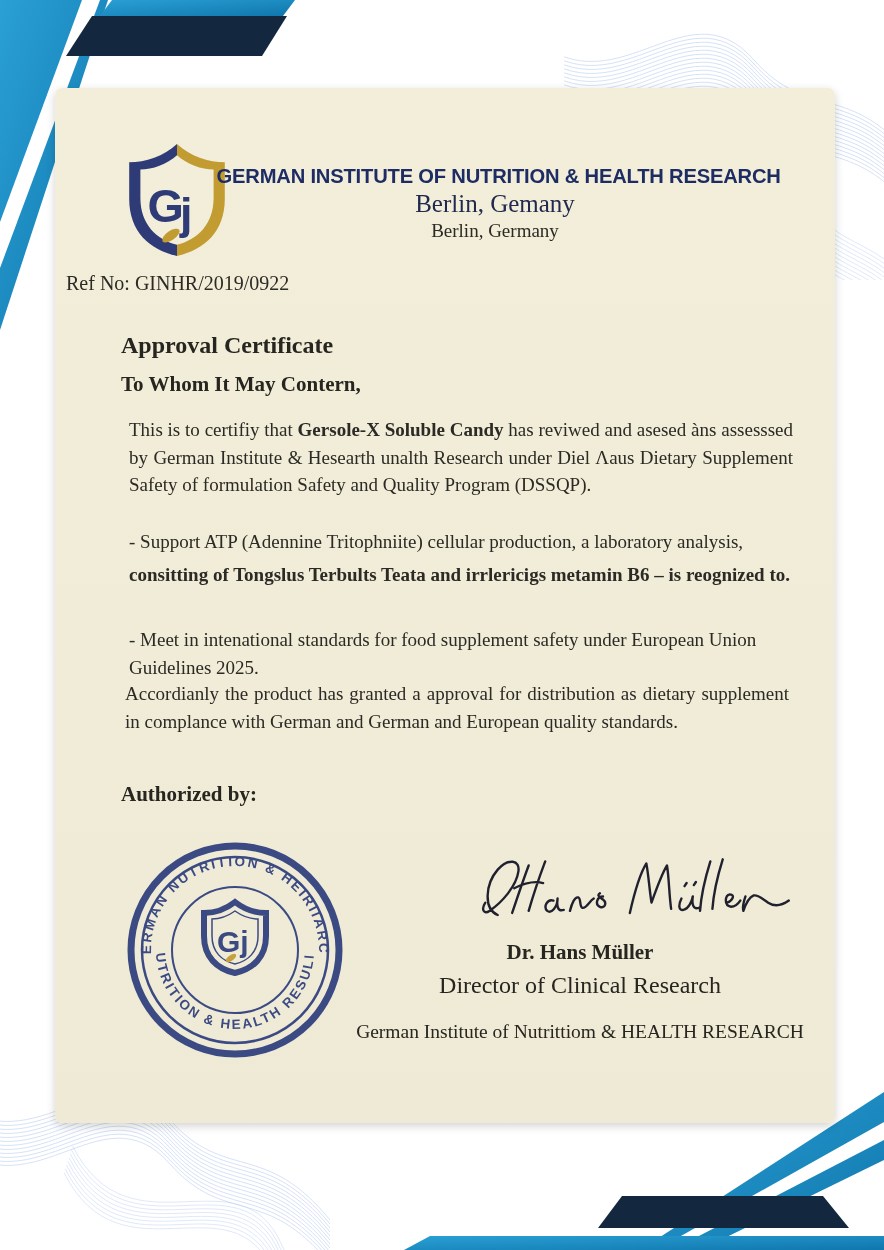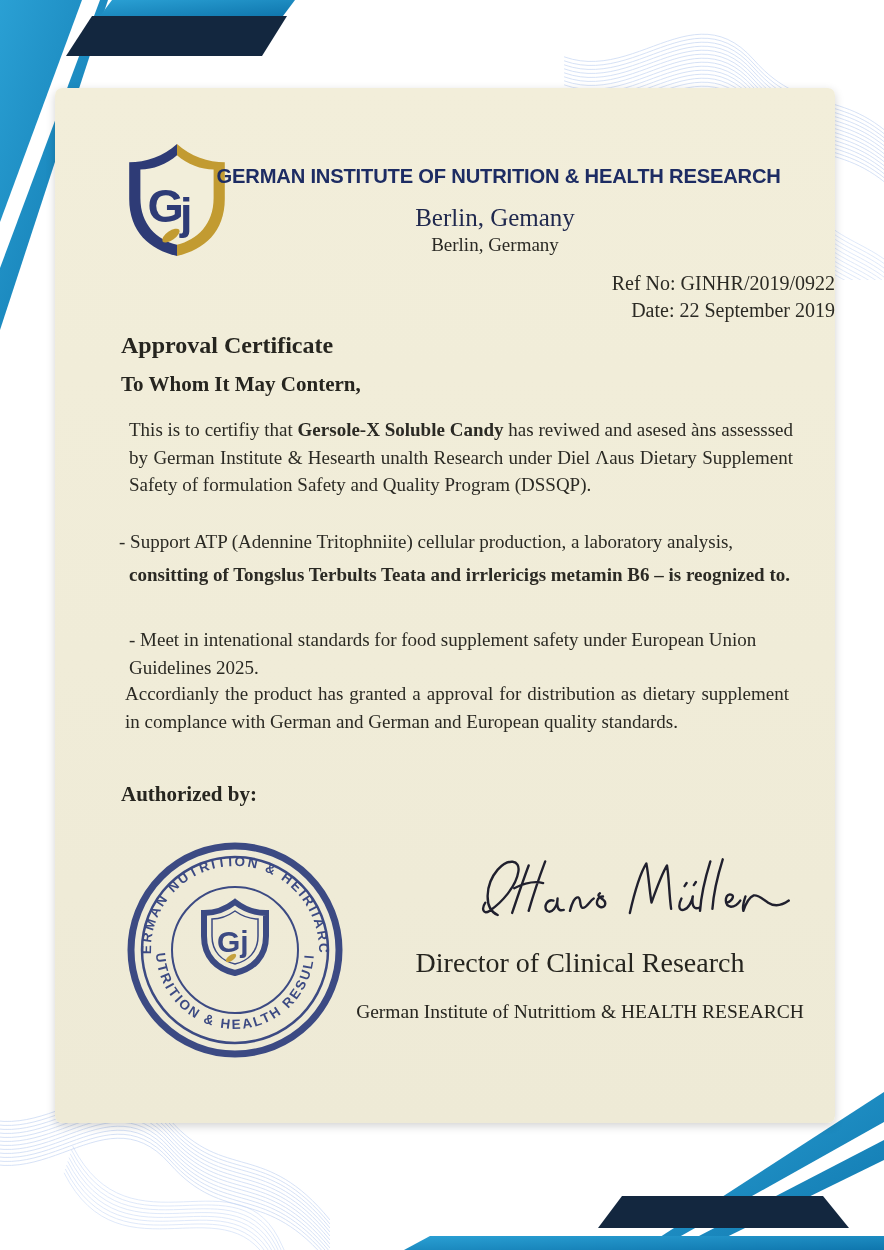--- a/index.html
+++ b/index.html
@@ -25,45 +25,45 @@
   .abs{position:absolute;}
   
   .logo-wrap{left:64px;top:52px;width:116px;height:120px;}
   .head-text{left:150px;top:76px;width:580px;text-align:center;}
   .inst-name{
     font-family:"Liberation Sans", sans-serif;font-weight:bold;
     font-size:21px;color:#1d2c63;letter-spacing:-0.2px;
     transform:scaleX(0.96);transform-origin:center;
     white-space:nowrap;
   }
-  .loc1{font-size:25px;color:#20294e;margin-top:16px;}
+  .loc1{font-size:25px;color:#20294e;margin-top:2px;}
   .loc2{font-size:19px;color:#2b2a24;margin-top:2px;}
   
-  .ref-block{left:0;top:182px;width:780px;text-align:right;color:#2b2a24;}
+  .ref-block{left:0;top:182px;width:780px;text-align:left;color:#2b2a24;padding-left:11px;}
   .ref-line{font-size:20px;line-height:27px;}
   
   .cert-title{left:66px;top:244px;font-size:24px;font-weight:bold;color:#26251f;}
   .salutation{left:66px;top:284px;font-size:21px;font-weight:bold;color:#26251f;}
   
   .bodytxt{color:#2b2a24;font-size:19px;line-height:27.5px;width:664px;margin-left:8px;}
   .para1{left:66px;top:328px;text-align:justify;}
-  .b1l1{left:56px;top:440px;}
+  .b1l1{left:66px;top:440px;}
   .b1l2{left:66px;top:473px;font-weight:bold;}
   .b2{left:66px;top:508px;}
   .b3{left:66px;top:538px;}
   .closing{left:62px;top:592px;text-align:justify;}
   .product{font-weight:bold;}
   .authorized{left:66px;top:694px;font-size:21px;font-weight:bold;color:#26251f;}
   
   .stamp-wrap{left:70px;top:752px;width:220px;height:220px;opacity:0.92;}
   
   .sig-wrap{left:420px;top:760px;width:320px;height:100px;}
   .sig-block{left:295px;top:852px;width:460px;text-align:center;color:#26251f;white-space:nowrap;}
   .sig-name{font-size:21px;font-weight:bold;}
-  .sig-role{font-size:28px;margin-top:7px;}
+  .sig-role{font-size:24px;margin-top:7px;}
   .sig-org{font-size:19.5px;margin-top:22px;}
 </style>
 </head>
 <body>
 
 <svg id="waves-tr" class="corner-svg" width="320" height="280" viewBox="0 0 320 280">
   <defs>
     <path id="waveA" d="M-40,30 C50,120 120,-20 190,60 C245,122 285,80 350,160" fill="none"></path>
   </defs>
   <g stroke="#a9c2ec" stroke-width="0.8" fill="none" opacity="0.6">
@@ -166,21 +166,20 @@
   </div>
 
   <div class="abs head-text">
     <div class="inst-name">GERMAN INSTITUTE OF NUTRITION &amp; HEALTH RESEARCH</div>
     <div class="loc1">Berlin, Gemany</div>
     <div class="loc2">Berlin, Germany</div>
   </div>
 
   <div class="abs ref-block">
     <div class="ref-line">Ref No: GINHR/2019/0922</div>
-    <div class="ref-line">Date: 22 September 2019</div>
   </div>
 
   <div class="abs cert-title">Approval Certificate</div>
   <div class="abs salutation">To Whom It May Contern,</div>
 
   <div class="abs bodytxt para1"><span>This is to certifiy that </span><span class="product">Gersole-X Soluble Candy</span><span> has reviwed and asesed àns assesssed by German Institute &amp; Hesearth unalth Research under Diel Λaus Dietary Supplement Safety of formulation Safety and Quality Program (DSSQP).</span></div>
 
   <div class="abs bodytxt b1l1">- Support ATP (Adennine Tritophniite) cellular production, a laboratory analysis,</div>
   <div class="abs bodytxt b1l2">consitting of Tongslus Terbults Teata and irrlericigs metamin B6 – is reognized to.</div>
   <div class="abs bodytxt b3">- Meet in intenational standards for food supplement safety under European Union Guidelines 2025.</div>
@@ -224,17 +223,18 @@
         M200,48 C197,54 197,60 202,59 C207,58 210,51 211,46 C210,53 211,59 217,57
         M203,36 l2,-3 M212,35 l2,-3
         M228,12 C223,28 219,46 218,60
         M240,10 C235,26 231,44 230,58
         M244,52 C250,50 252,44 247,44 C242,45 241,55 248,56 C252,56 255,53 257,50
         M262,46 C260,52 259,57 260,60 C262,54 265,47 270,45 C274,44 278,48 284,52 C290,56 297,55 304,50"></path>
     </svg>
   </div>
 
   <div class="abs sig-block">
+    <div class="sig-name">Dr. Hans Müller</div>
     <div class="sig-role">Director of Clinical Research</div>
     <div class="sig-org">German Institute of Nutrittiom &amp; HEALTH RESEARCH</div>
   </div>
 
 </div>
 
 </body></html>

